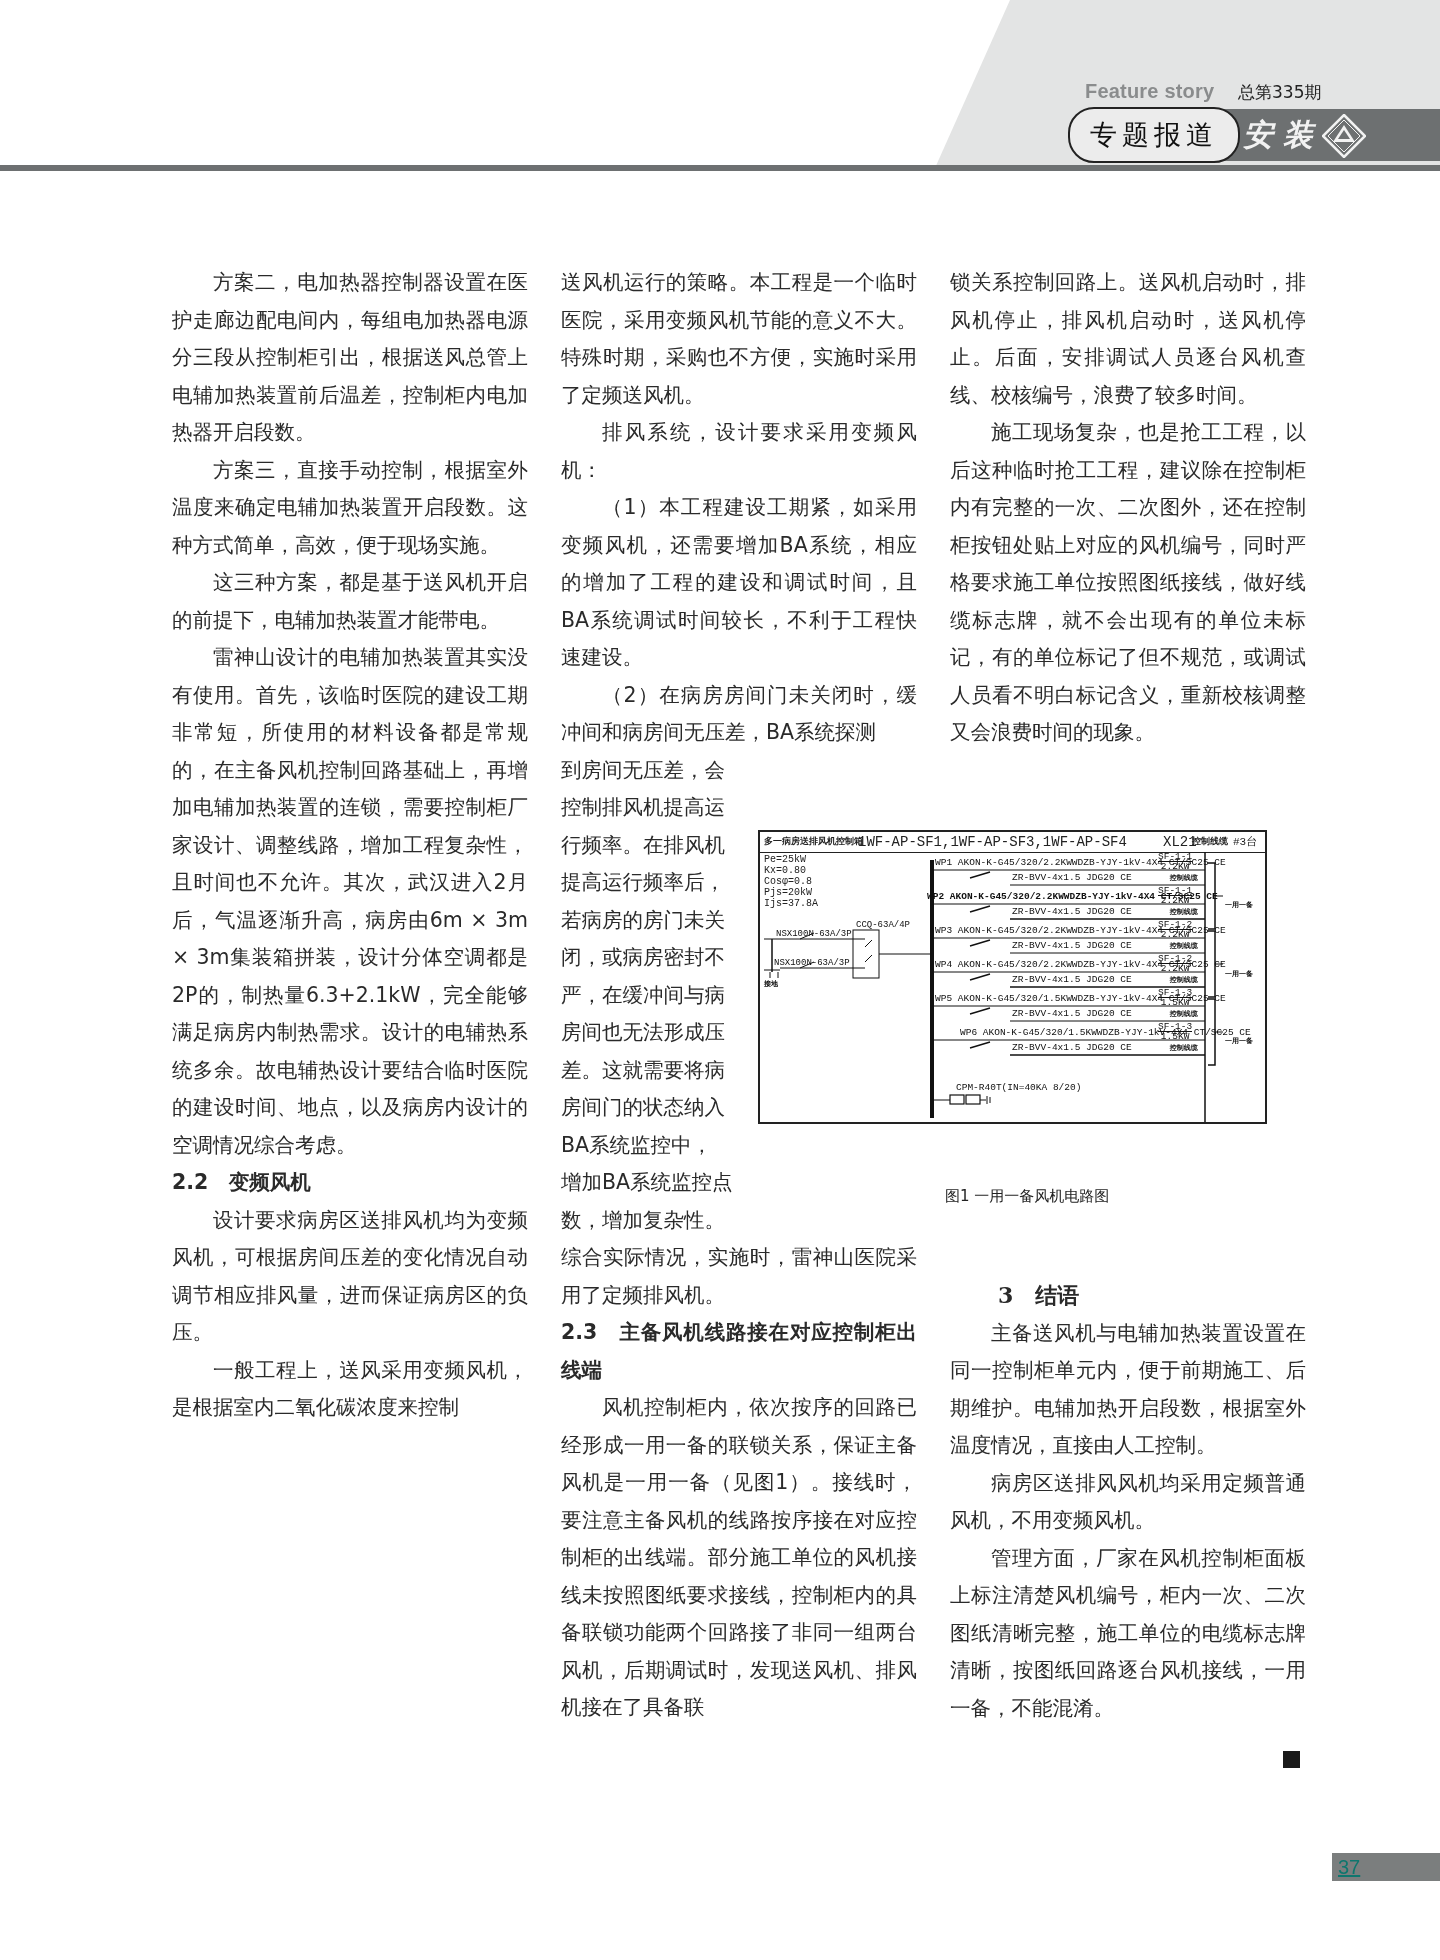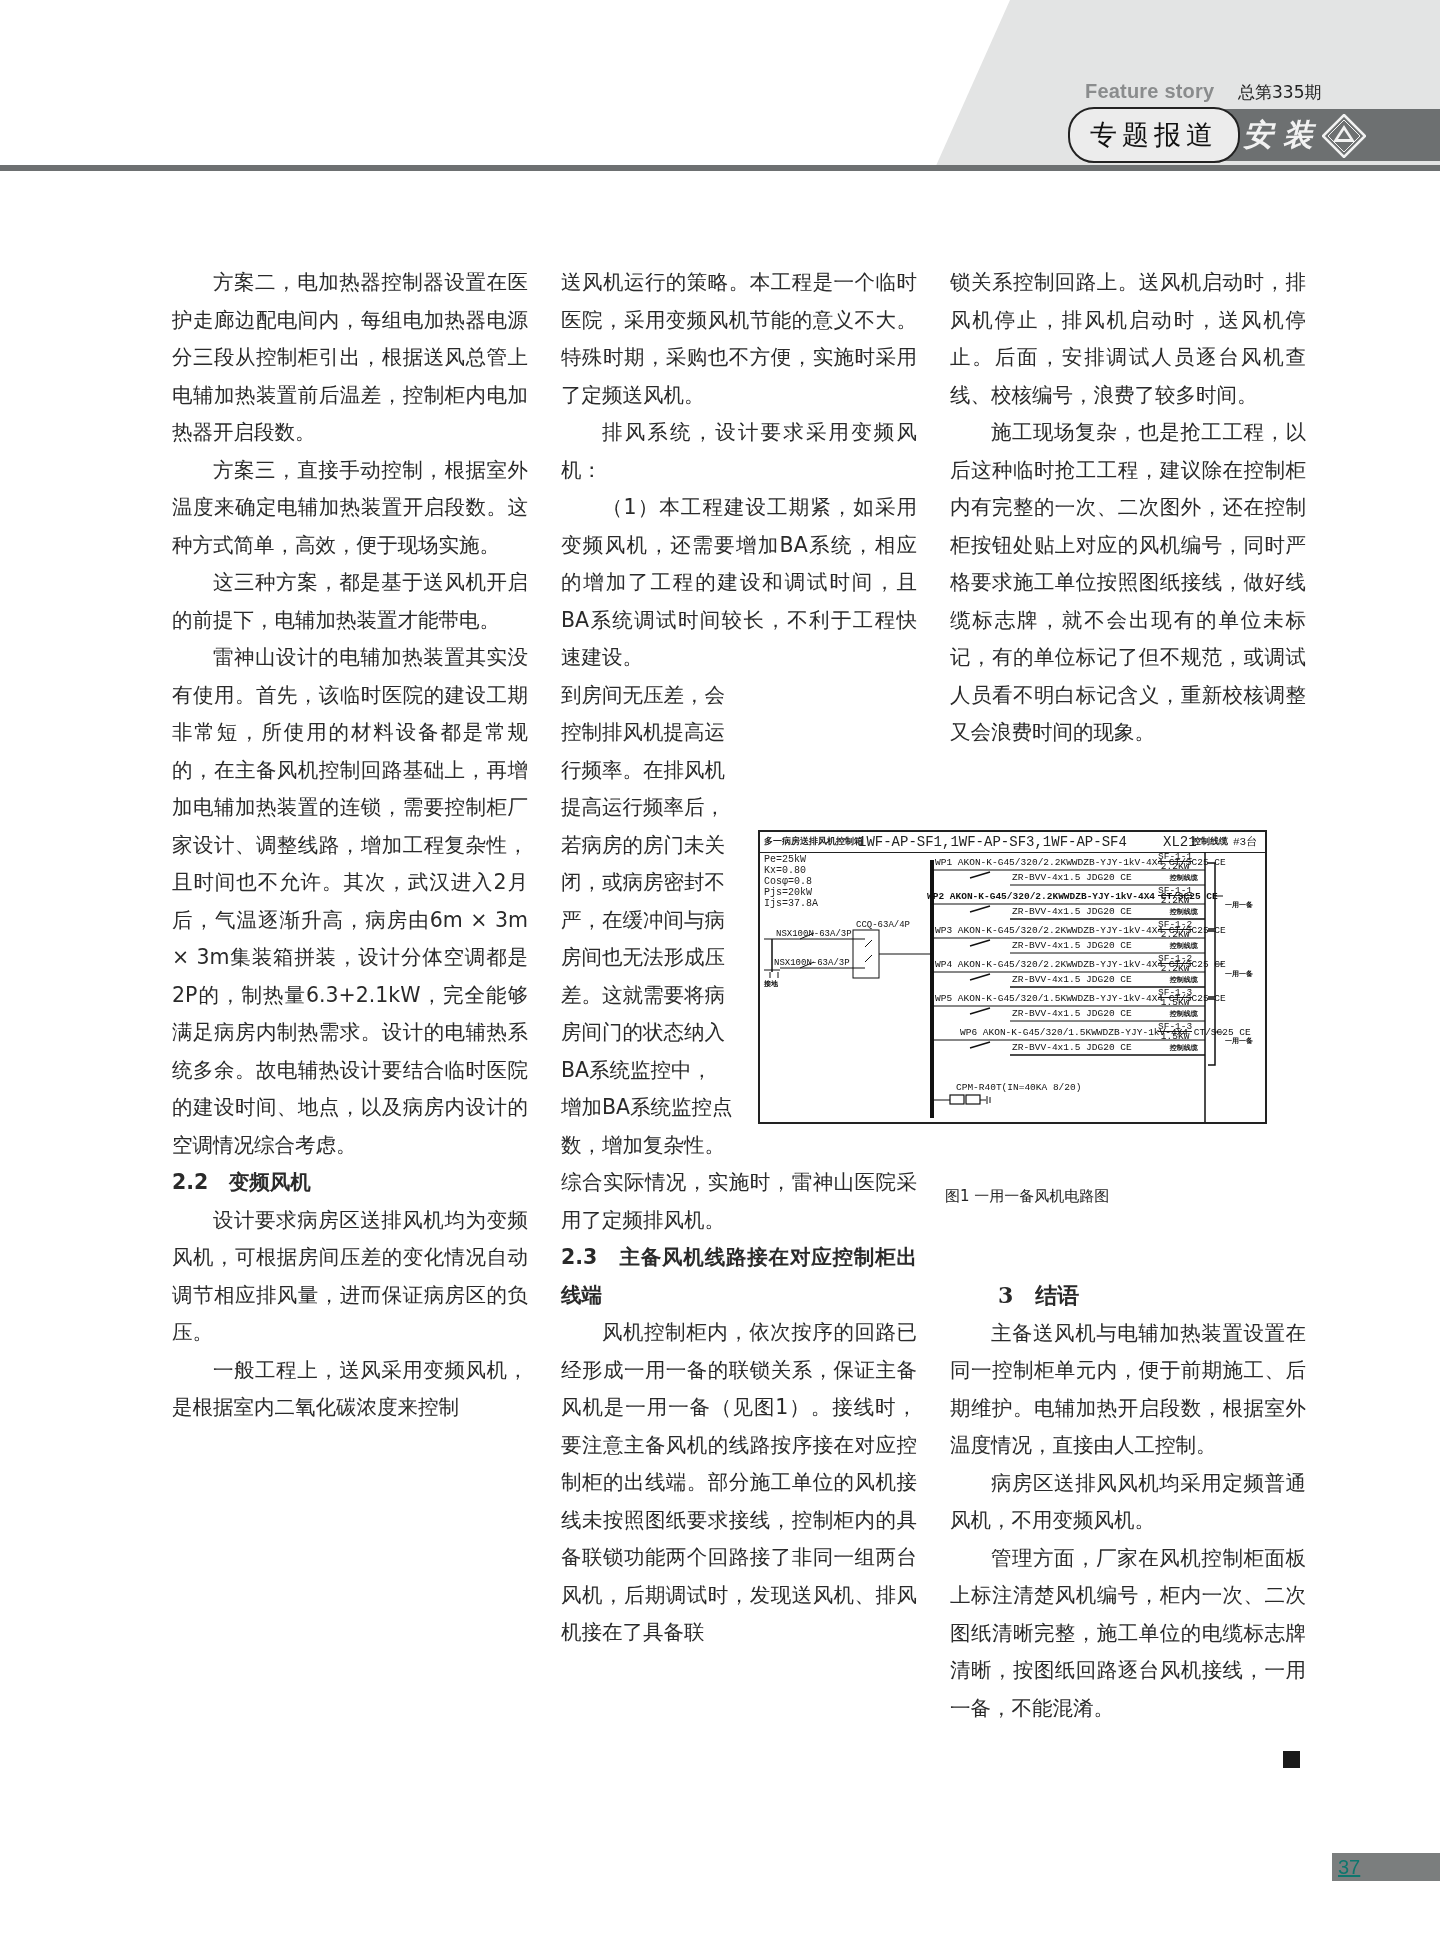--- a/index.html
+++ b/index.html
@@ -80,20 +80,21 @@
   <p>雷神山设计的电辅加热装置其实没有使用。首先，该临时医院的建设工期非常短，所使用的材料设备都是常规的，在主备风机控制回路基础上，再增加电辅加热装置的连锁，需要控制柜厂家设计、调整线路，增加工程复杂性，且时间也不允许。其次，武汉进入2月后，气温逐渐升高，病房由6m × 3m × 3m集装箱拼装，设计分体空调都是2P的，制热量6.3+2.1kW，完全能够满足病房内制热需求。设计的电辅热系统多余。故电辅热设计要结合临时医院的建设时间、地点，以及病房内设计的空调情况综合考虑。</p>
   <h3>2.2　变频风机</h3>
   <p>设计要求病房区送排风机均为变频风机，可根据房间压差的变化情况自动调节相应排风量，进而保证病房区的负压。</p>
   <p>一般工程上，送风采用变频风机，是根据室内二氧化碳浓度来控制</p>
 </div>
 
 <div class="col c2">
   <p class="noindent">送风机运行的策略。本工程是一个临时医院，采用变频风机节能的意义不大。特殊时期，采购也不方便，实施时采用了定频送风机。</p>
   <p>排风系统，设计要求采用变频风机：</p>
   <p>（1）本工程建设工期紧，如采用变频风机，还需要增加BA系统，相应的增加了工程的建设和调试时间，且BA系统调试时间较长，不利于工程快速建设。</p>
+  <p>（2）在病房房间门未关闭时，缓冲间和病房间无压差，BA系统探测</p>
   <div class="narrow">
     <div>到房间无压差，会</div>
     <div>控制排风机提高运</div>
     <div>行频率。在排风机</div>
     <div>提高运行频率后，</div>
     <div>若病房的房门未关</div>
     <div>闭，或病房密封不</div>
     <div>严，在缓冲间与病</div>
     <div>房间也无法形成压</div>
     <div>差。这就需要将病</div>

